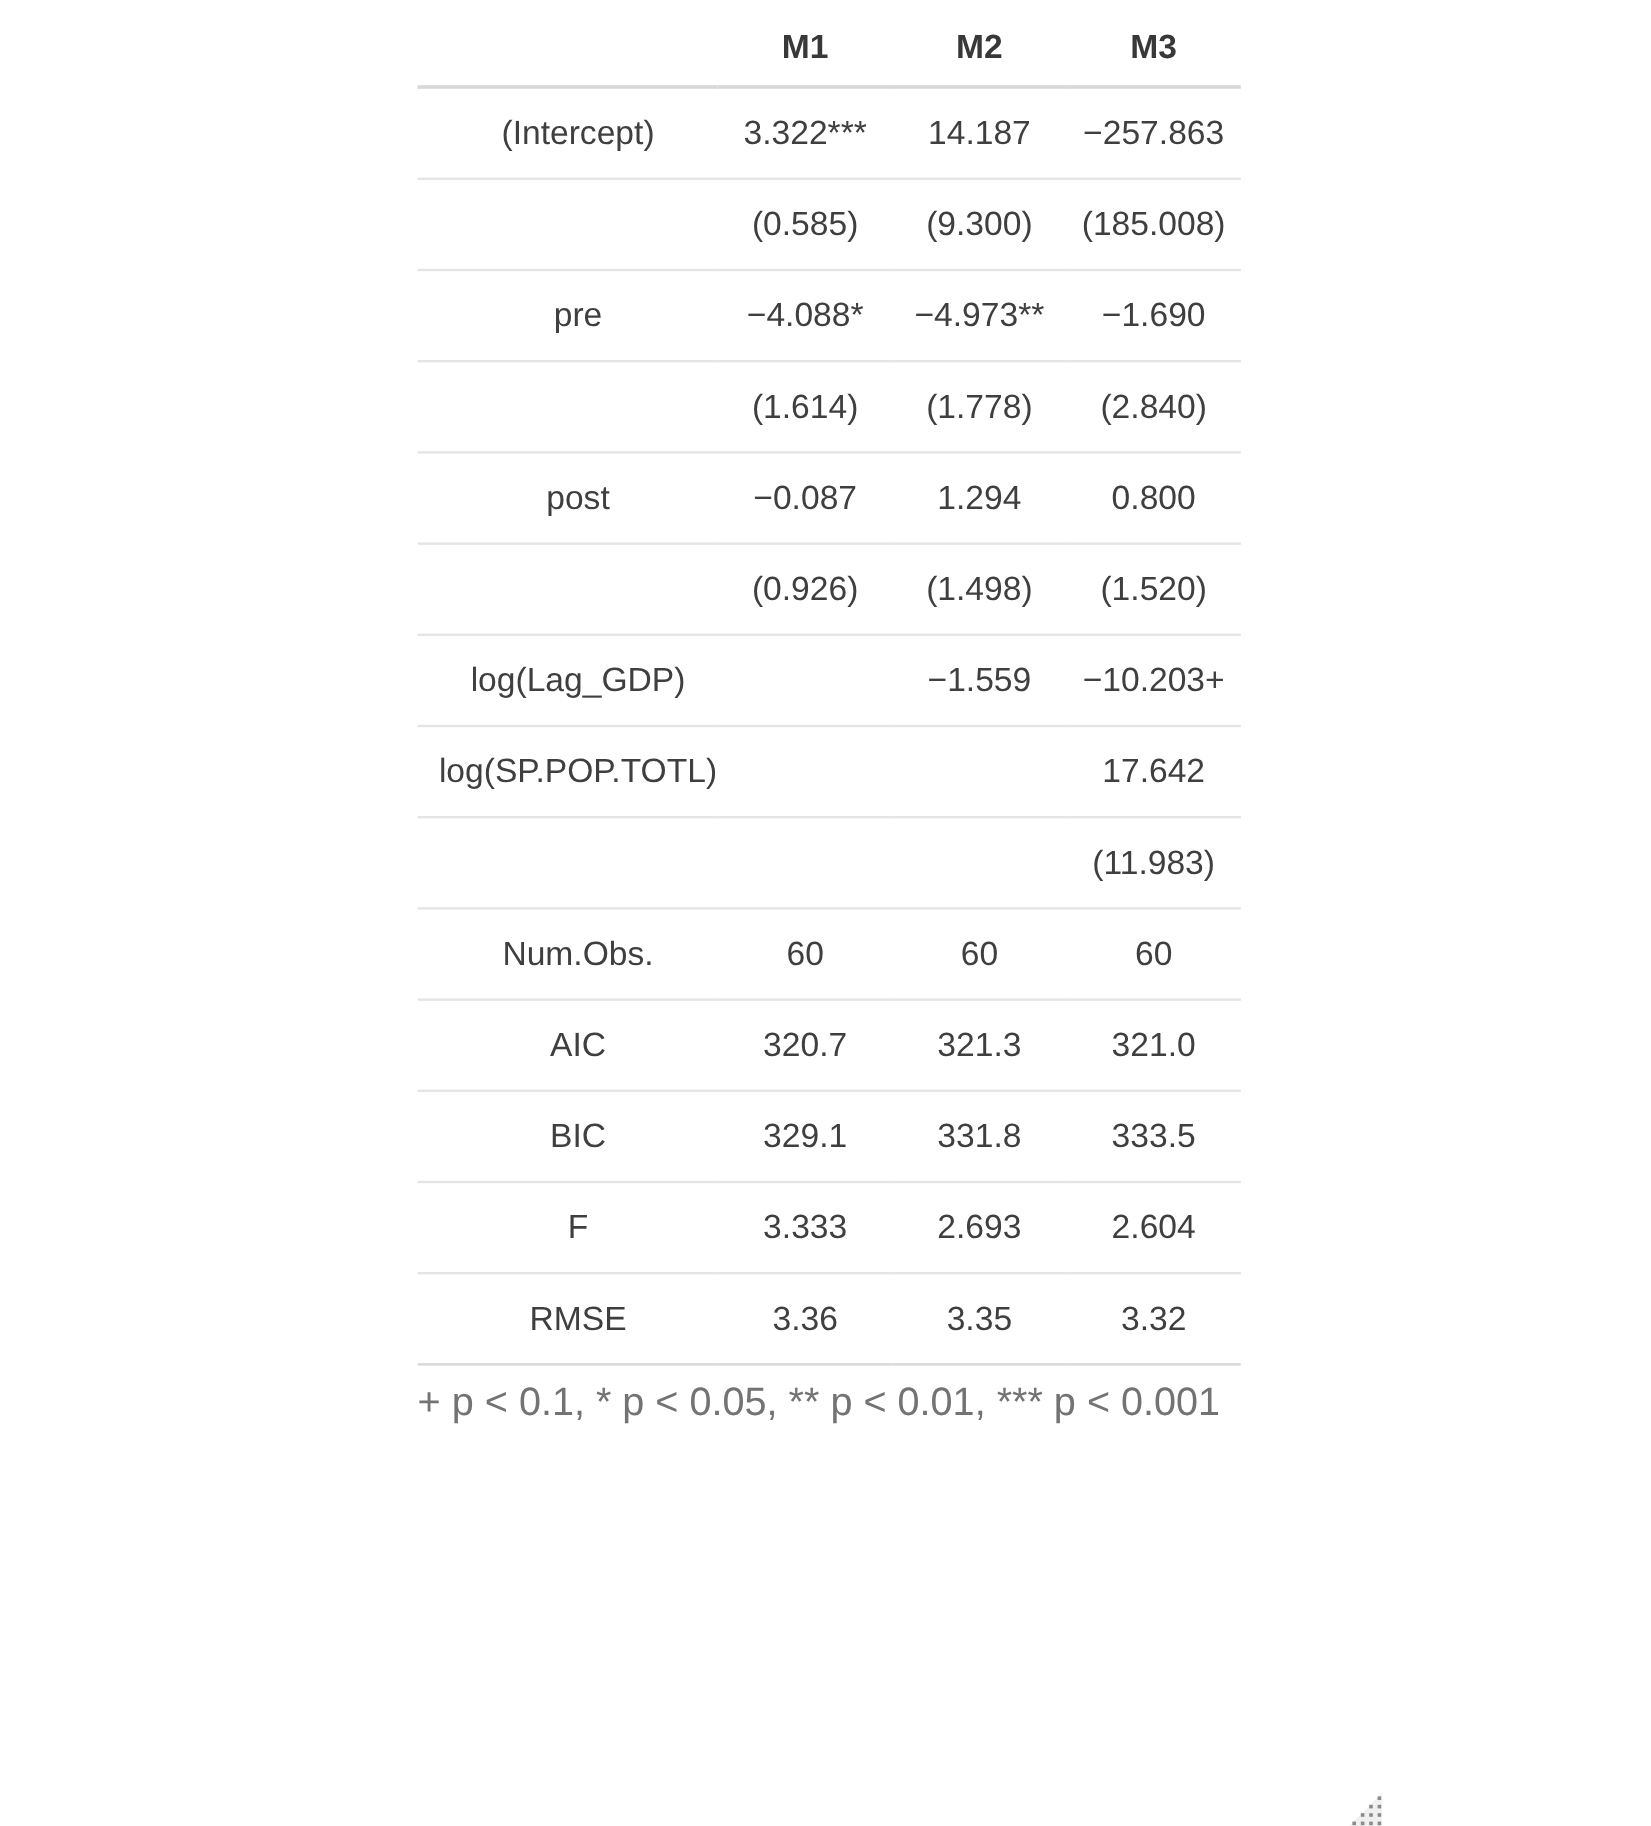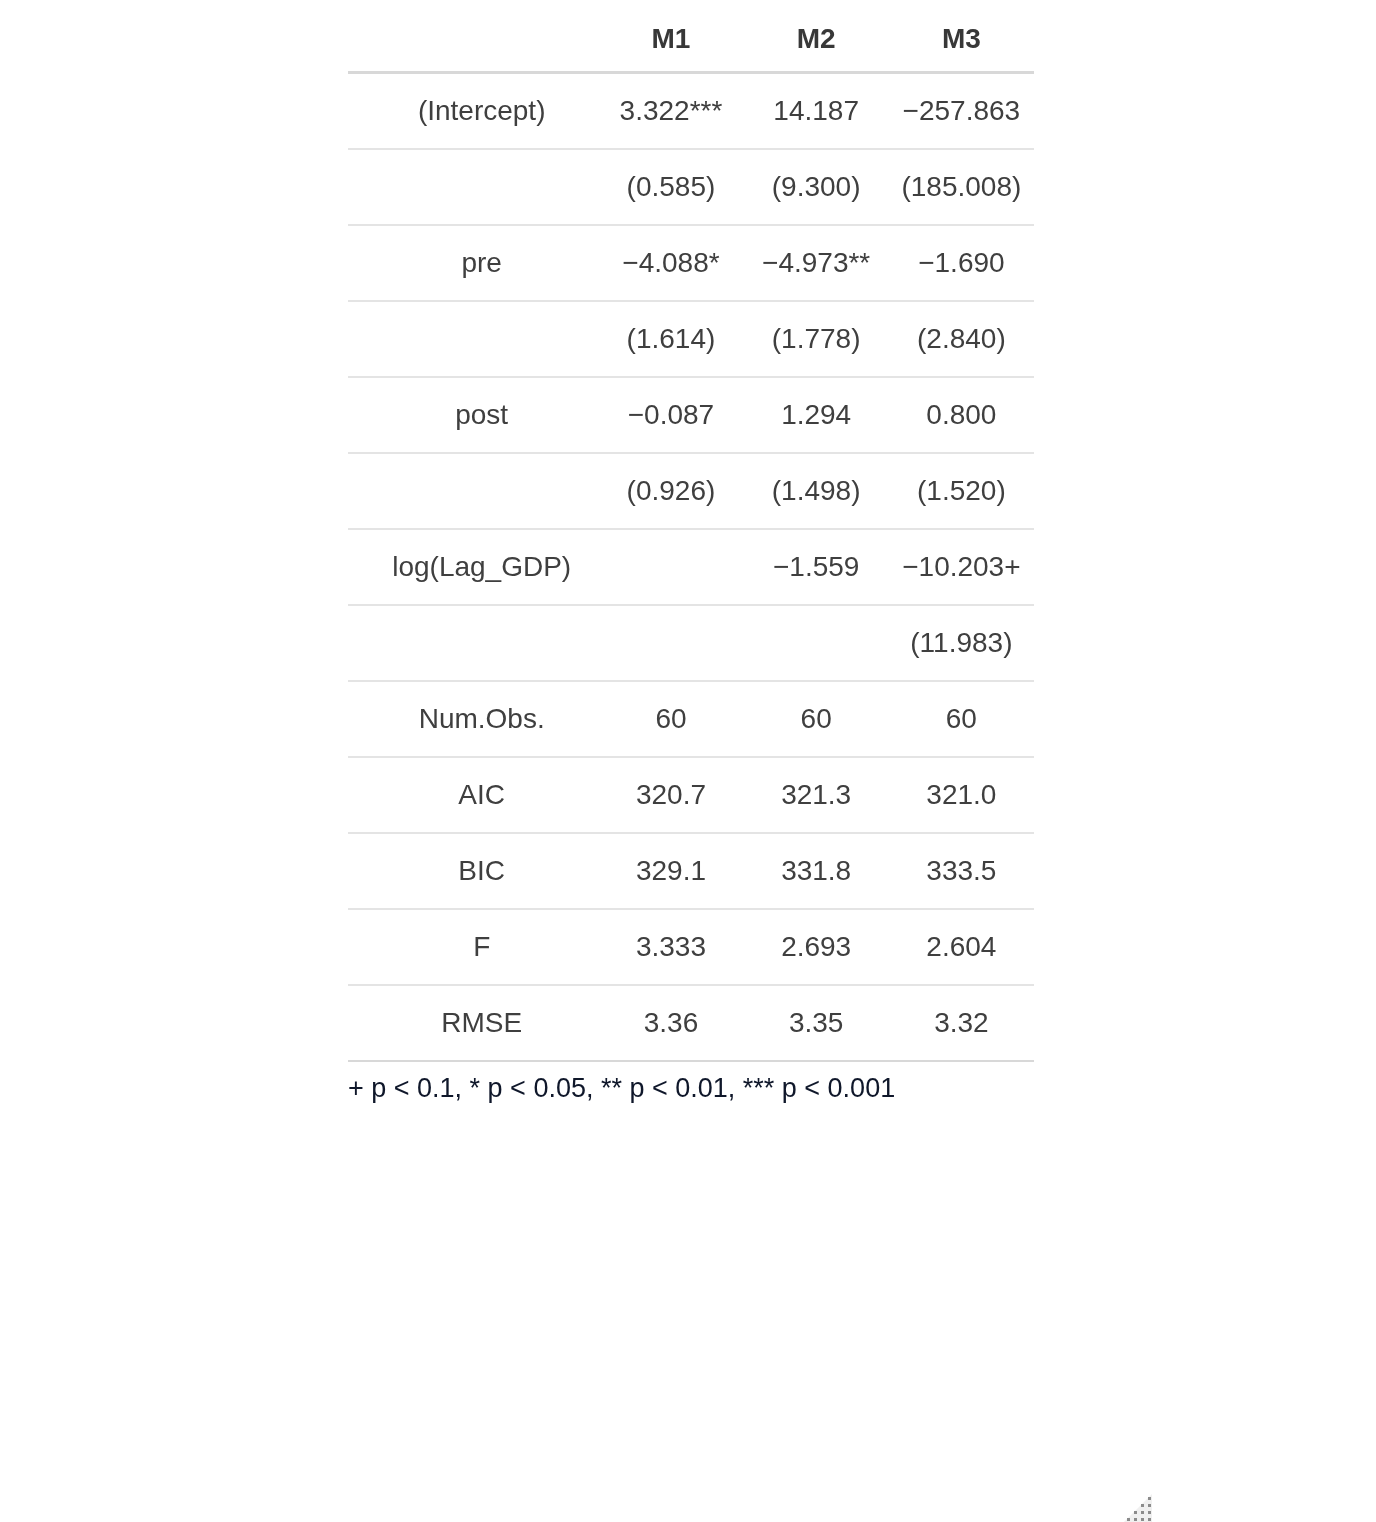--- a/index.html
+++ b/index.html
@@ -43,22 +43,22 @@
     border-bottom: 2px solid #e4e4e4;
   }
   table.mtable td.lbl {
     text-align: center;
     padding-left: 17px;
   }
   table.mtable td.val { text-align: center; }
   table.mtable tbody tr:last-child td { border-bottom: 2px solid #d8d8d8; }
   .footnote {
     margin-top: 11px;
-    font-size: 27px;
-    color: #0f172a;
+    font-size: 33px;
+    color: #737373;
     text-align: left;
   }
   .resize-grip {
     position: absolute;
     right: 0;
     bottom: 0;
     width: 30px;
     height: 30px;
     cursor: nwse-resize;
   }
@@ -120,20 +120,26 @@
             <td class="val">(1.498)</td>
             <td class="val">(1.520)</td>
           </tr>
           <tr>
             <td class="lbl">log(Lag_GDP)</td>
             <td class="val"></td>
             <td class="val">−1.559</td>
             <td class="val">−10.203+</td>
           </tr>
           <tr>
+            <td class="lbl">log(SP.POP.TOTL)</td>
+            <td class="val"></td>
+            <td class="val"></td>
+            <td class="val">17.642</td>
+          </tr>
+          <tr>
             <td class="lbl"></td>
             <td class="val"></td>
             <td class="val"></td>
             <td class="val">(11.983)</td>
           </tr>
           <tr>
             <td class="lbl">Num.Obs.</td>
             <td class="val">60</td>
             <td class="val">60</td>
             <td class="val">60</td>

